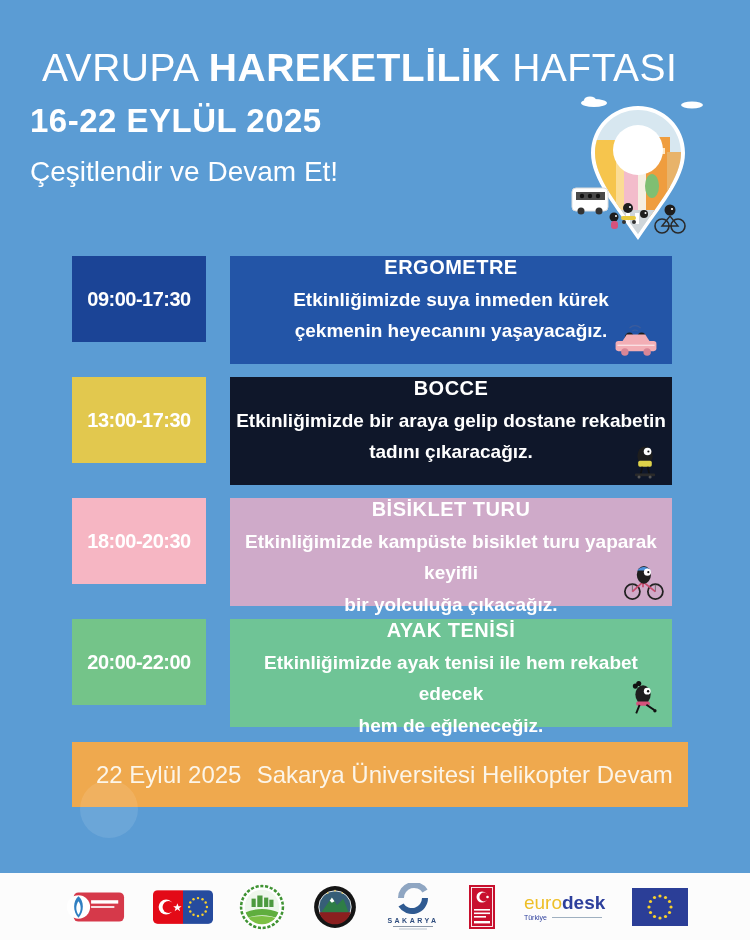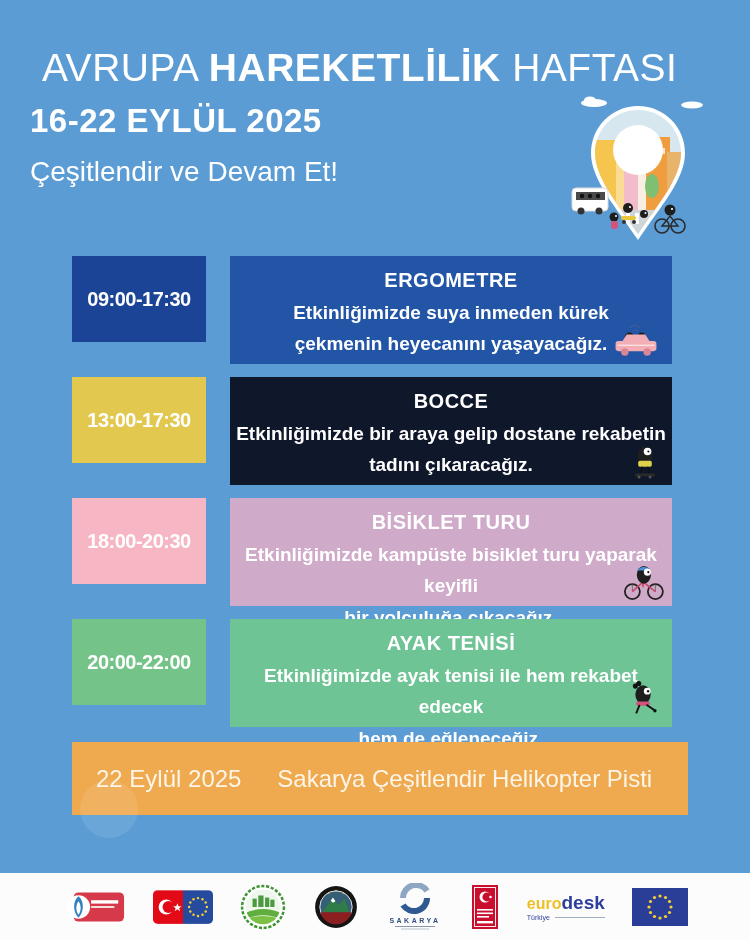--- a/index.html
+++ b/index.html
@@ -22,36 +22,36 @@
   
   .events { position:absolute; left:72px; top:256px; }
   .event-row { display:flex; margin-bottom:13px; }
   .time-box {
     width:134px; height:86px; flex:none;
     display:flex; align-items:center; justify-content:center;
     color:#ffffff; font-size:20px; font-weight:700; letter-spacing:-0.5px;
   }
   .desc-box {
     width:442px; height:108px; margin-left:24px; box-sizing:border-box;
-    position:relative; text-align:center; color:#ffffff; padding-top:13px;
+    position:relative; text-align:center; color:#ffffff; padding-top:0;
   }
   .event-title { font-size:20px; font-weight:700; letter-spacing:0.5px; }
   .event-desc {
     font-size:19px; font-weight:700; line-height:1.65; margin-top:5px;
     padding:0 6px; white-space:pre-line;
   }
   .event-icon { position:absolute; }
   .icon-car     { right:10px; bottom:5px; }
   .icon-skater  { right:10px; bottom:3px; }
   .icon-cyclist { right:6px;  bottom:2px; }
   .icon-kicker  { right:12px; bottom:8px; }
 
   
   .footer-bar {
-    position:absolute; left:72px; top:742px; width:616px; height:73px;
+    position:absolute; left:72px; top:742px; width:616px; height:65px;
     display:flex; align-items:center; color:#fcf5e8; font-size:24px;
   }
   .footer-date { margin-left:24px; flex:none; }
   .footer-location { flex:1; text-align:center; }
 
   .watermark-1 {
     position:absolute; left:80px; top:780px; width:58px; height:58px;
     border-radius:50%; background:rgba(255,255,255,0.10);
   }
   .watermark-2 {
@@ -63,21 +63,21 @@
   .logo-bar {
     position:absolute; left:0; bottom:0; width:750px; height:67px;
     background:#fcfcfc; box-sizing:border-box;
     display:flex; align-items:center; justify-content:space-between;
     padding:0 62px;
   }
   .logo { display:flex; flex-direction:column; align-items:center; justify-content:center; }
 
   .eurodesk { align-items:flex-start; }
   .ed-word { line-height:1; }
-  .ed-euro { color:#eebf27; font-weight:700; font-size:16px; }
+  .ed-euro { color:#eebf27; font-weight:400; font-size:19px; }
   .ed-desk { color:#2d3f9c; font-weight:700; font-size:19px; }
   .ed-sub { display:flex; align-items:center; width:78px; margin-top:2px; }
   .ed-tr { color:#2d3f9c; font-size:7px; flex:none; }
   .ed-line { flex:1; border-top:1px solid #9fb0c0; margin-left:5px; }
 </style>
 </head>
 <body>
 
 <div class="poster" style="background-color: rgb(91, 156, 212);">
 
@@ -231,21 +231,21 @@
           <line x1="24" y1="30" x2="33" y2="36" stroke="#111111" stroke-width="2.2"></line>
           <circle cx="34" cy="37" r="2" fill="#111111"></circle>
         </svg>
       </div>
     </div>
 
   </div>
 
   <div class="footer-bar" style="background-color: rgb(239, 169, 78);">
     <span class="footer-date">22 Eylül 2025</span>
-    <span class="footer-location">Sakarya Çeşitlendir Helikopter Pisti</span>
+    <span class="footer-location">Sakarya Üniversitesi Helikopter Devam</span>
   </div>
 
   <div class="watermark-1"></div>
   <div class="watermark-2"></div>
 
   <div class="logo-bar">
 
     <svg class="logo" width="64" height="40" viewBox="0 0 66 40">
       <rect x="12" y="5" width="52" height="30" rx="5" fill="#d6394a"></rect>
       <rect x="30" y="13" width="28" height="3.5" fill="#ffffff"></rect>

